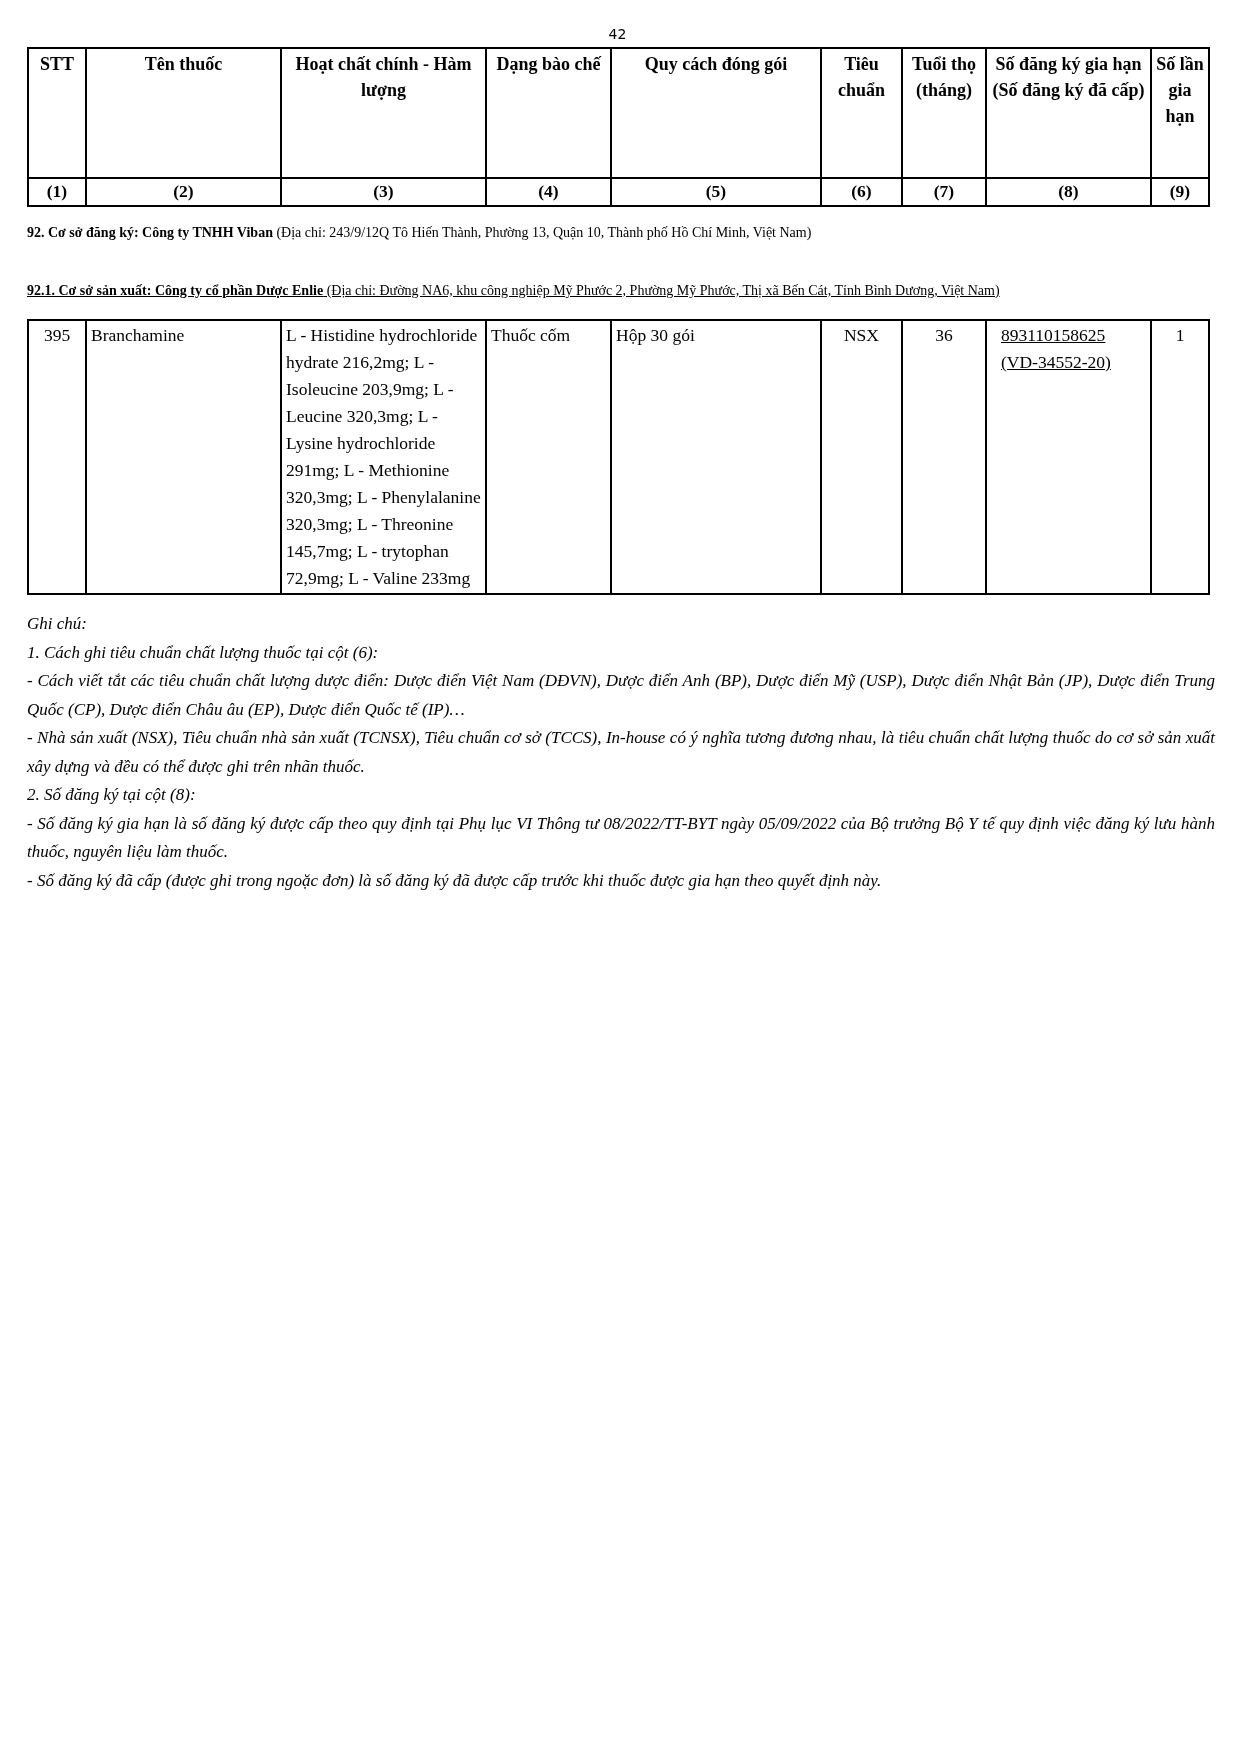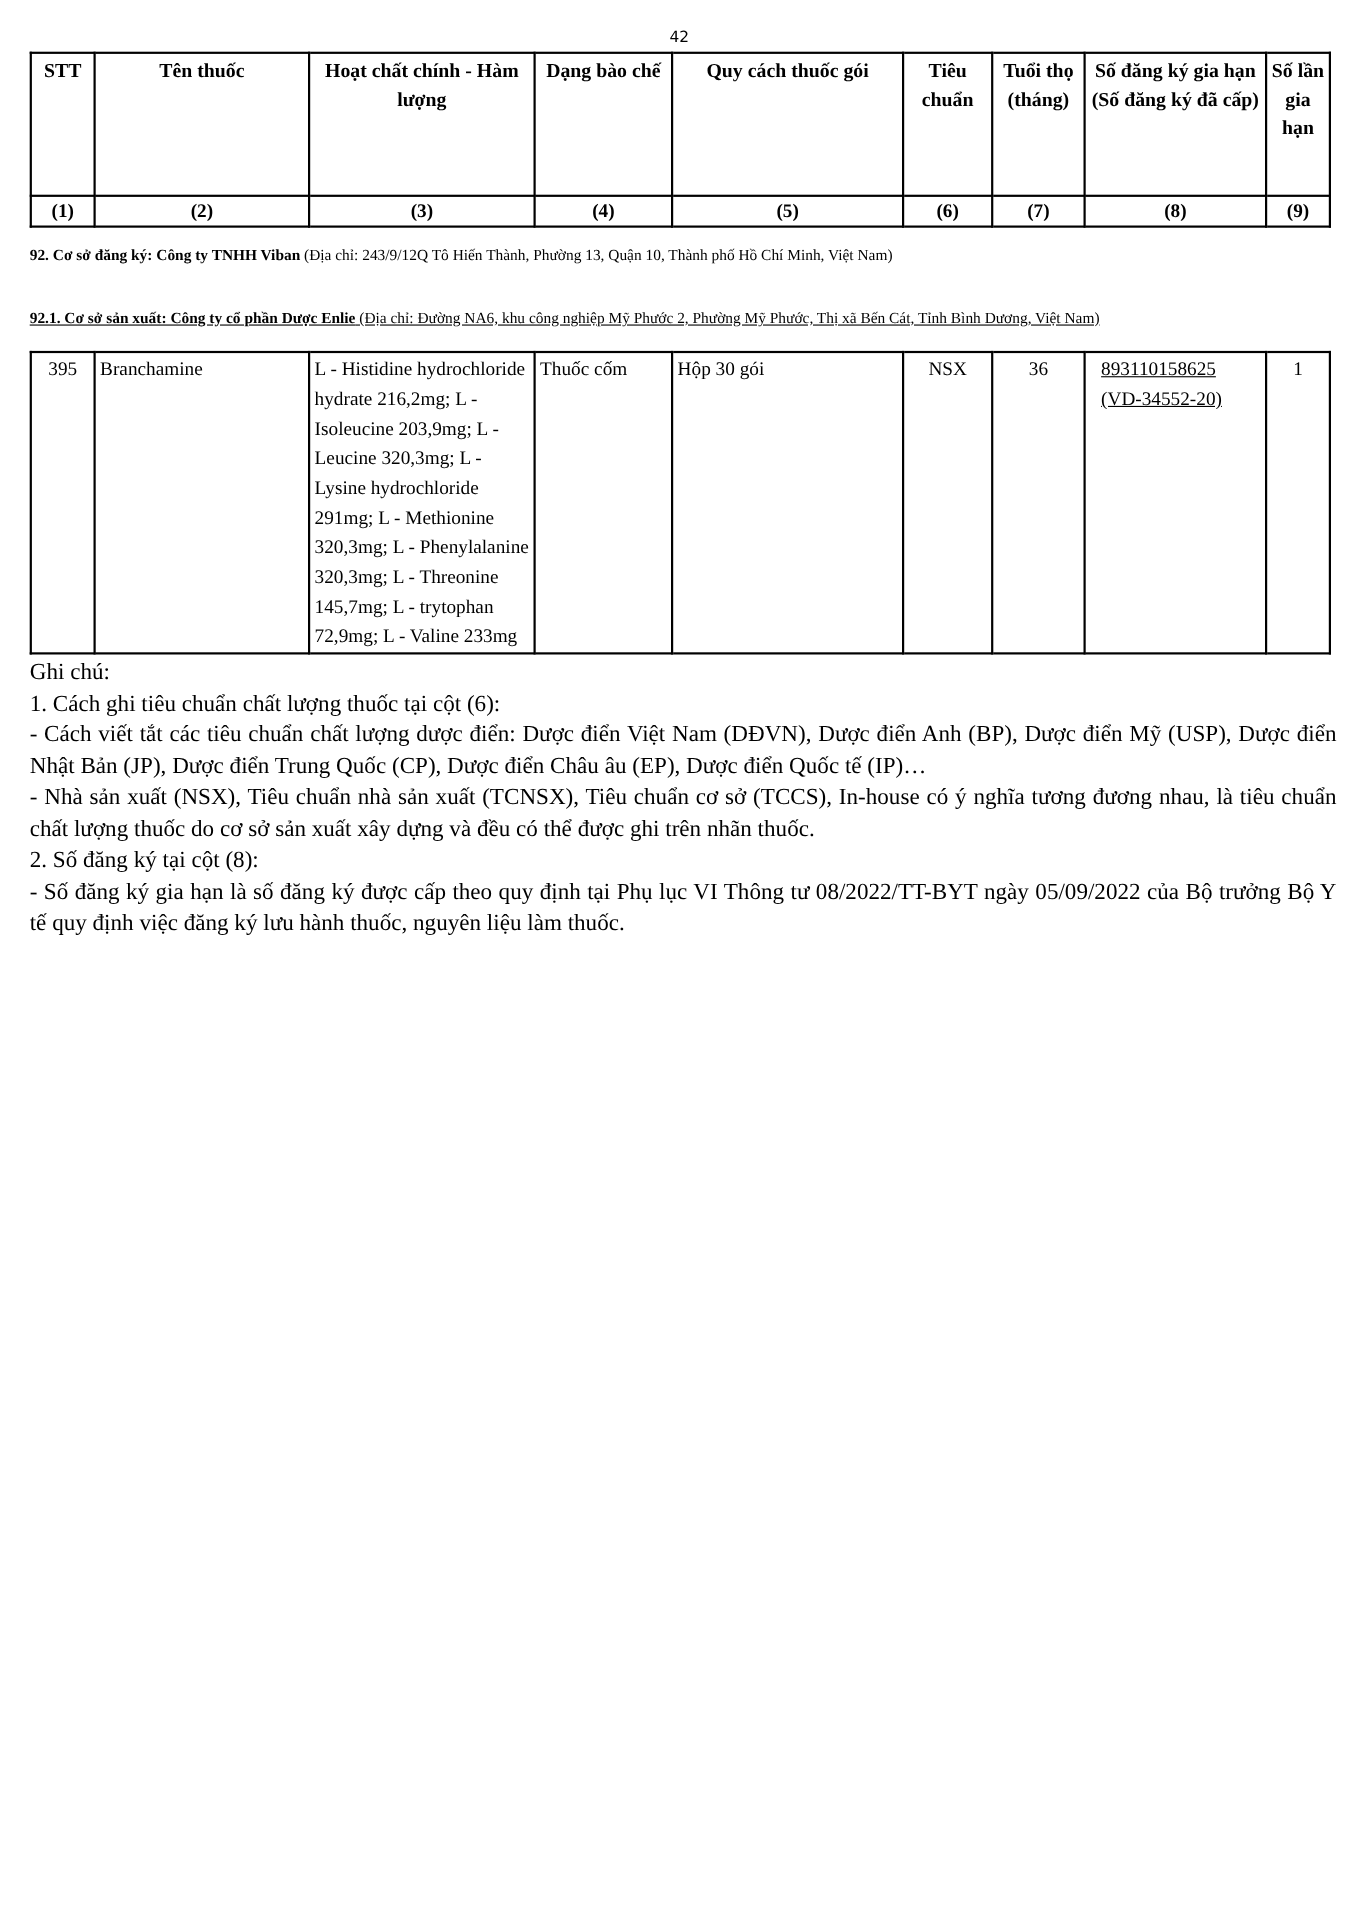--- a/index.html
+++ b/index.html
@@ -52,22 +52,23 @@
     text-align: justify;
   }
   .section-92 { margin-top: 11px; }
   .section-92-1 { margin-top: 28px; text-decoration: underline; }
   .data-table { margin-top: 13px; }
   .data-table td { padding: 1px 4px; }
   td.c-center { text-align: center; }
   td.c-left { text-align: left; }
   td.c-sdk { padding-left: 14px; text-decoration: underline; }
   .notes {
-    margin-top: 1px;
-    font-size: 21px;
+    margin-top: 15px;
+    font-style: italic;
+    font-size: 17px;
     line-height: 28.5px;
     width: 1188px;
   }
   .notes .note-line { text-align: justify; }
   .notes .note-title { text-align: left; }
 </style>
 </head>
 <body>
 
 <div class="page-number">42</div>
@@ -83,21 +84,21 @@
     <col style="width:84px">
       <col style="width:165px">
       <col style="width:58px">
   </colgroup>
   <tbody>
       <tr>
     <th>STT</th>
     <th>Tên thuốc</th>
     <th>Hoạt chất chính - Hàm lượng</th>
     <th>Dạng bào chế</th>
-    <th>Quy cách thuốc gói</th>
+    <th>Quy cách đóng gói</th>
     <th>Tiêu chuẩn</th>
     <th>Tuổi thọ (tháng)</th>
     <th>Số đăng ký gia hạn (Số đăng ký đã cấp)</th>
     <th>Số lần gia hạn</th>
   </tr>
   <tr>
     <td class="colnum">(1)</td>
     <td class="colnum">(2)</td>
     <td class="colnum">(3)</td>
     <td class="colnum">(4)</td>
@@ -141,13 +142,14 @@
 </tbody>
   </table>
 
 <div class="notes">
   <div class="note-title">Ghi chú:</div>
   <div class="note-line">1. Cách ghi tiêu chuẩn chất lượng thuốc tại cột (6):</div>
   <div class="note-line">- Cách viết tắt các tiêu chuẩn chất lượng dược điển: Dược điển Việt Nam (DĐVN), Dược điển Anh (BP), Dược điển Mỹ (USP), Dược điển Nhật Bản (JP), Dược điển Trung Quốc (CP), Dược điển Châu âu (EP), Dược điển Quốc tế (IP)…</div>
   <div class="note-line">- Nhà sản xuất (NSX), Tiêu chuẩn nhà sản xuất (TCNSX), Tiêu chuẩn cơ sở (TCCS), In-house có ý nghĩa tương đương nhau, là tiêu chuẩn chất lượng thuốc do cơ sở sản xuất xây dựng và đều có thể được ghi trên nhãn thuốc.</div>
   <div class="note-line">2. Số đăng ký tại cột (8):</div>
   <div class="note-line">- Số đăng ký gia hạn là số đăng ký được cấp theo quy định tại Phụ lục VI Thông tư 08/2022/TT-BYT ngày 05/09/2022 của Bộ trưởng Bộ Y tế quy định việc đăng ký lưu hành thuốc, nguyên liệu làm thuốc.</div>
+  <div class="note-line">- Số đăng ký đã cấp (được ghi trong ngoặc đơn) là số đăng ký đã được cấp trước khi thuốc được gia hạn theo quyết định này.</div>
 </div>
 
 </body></html>

